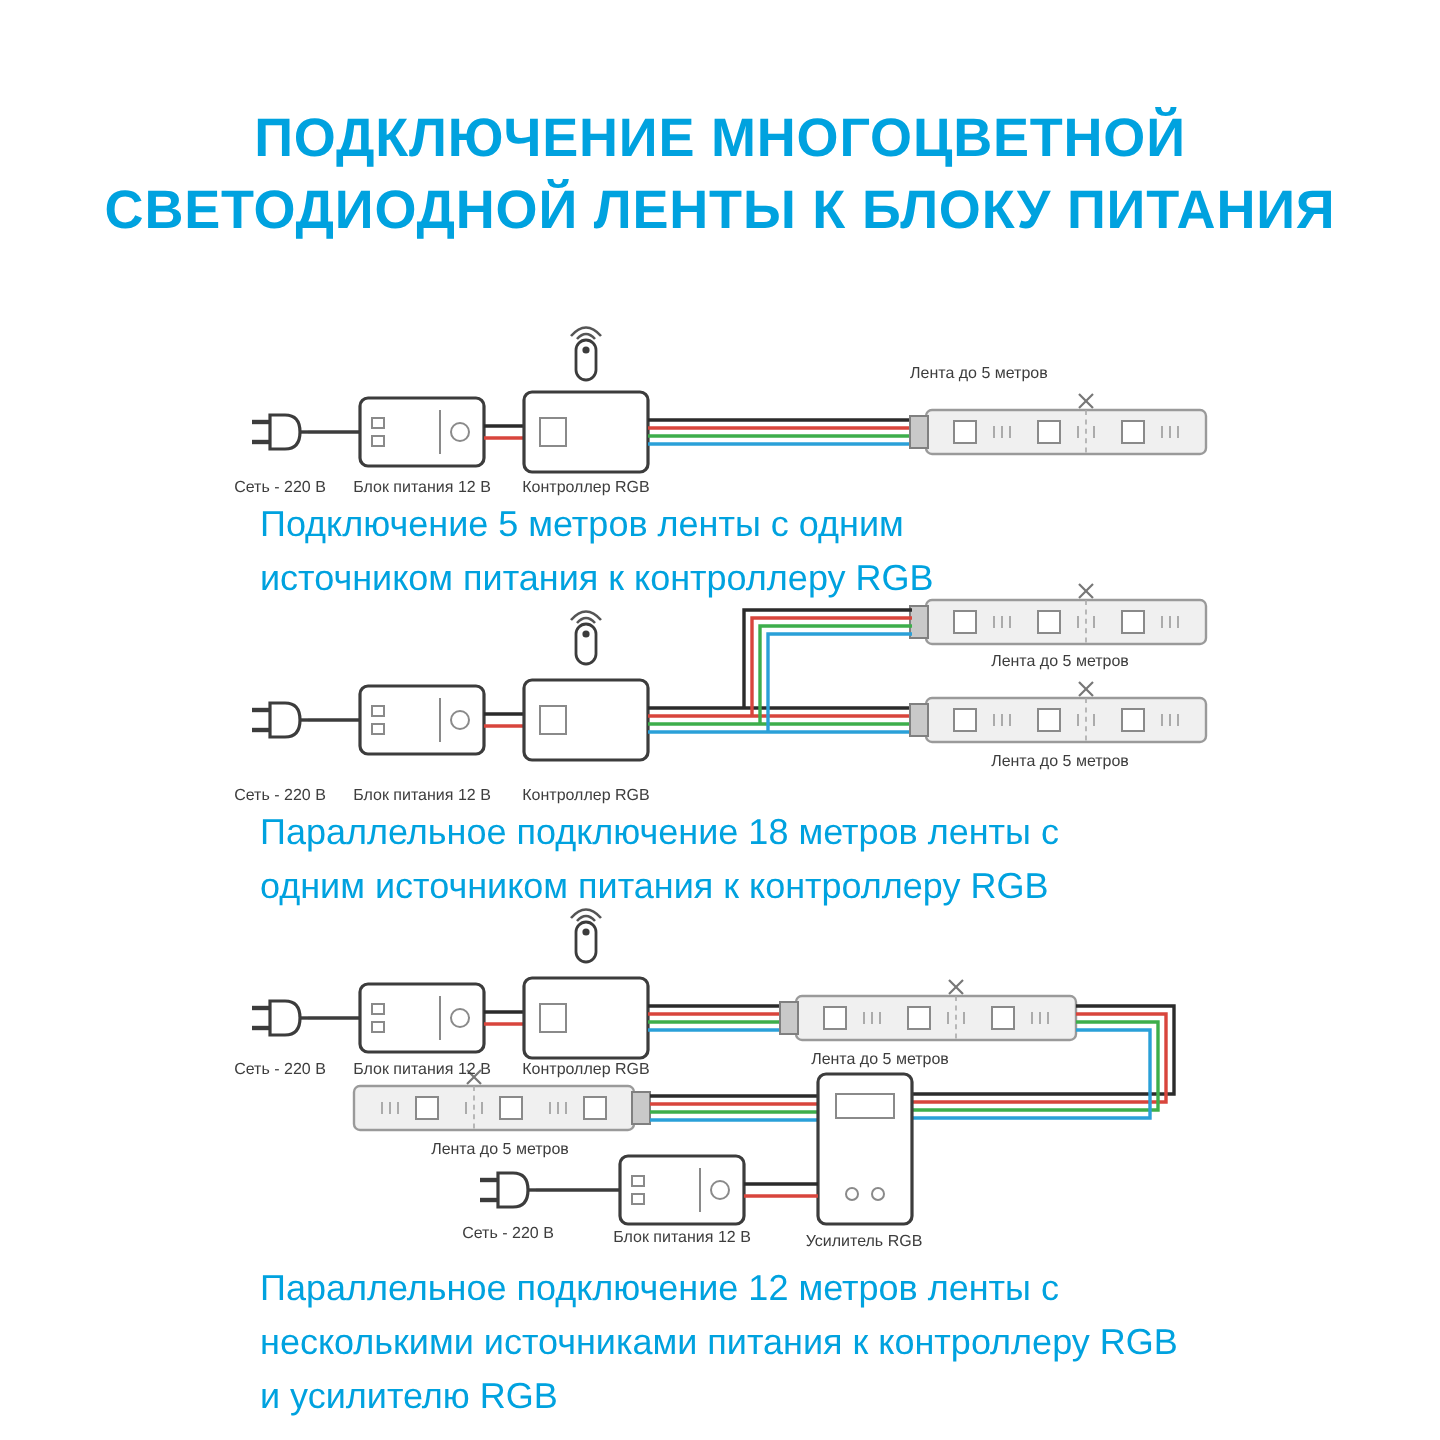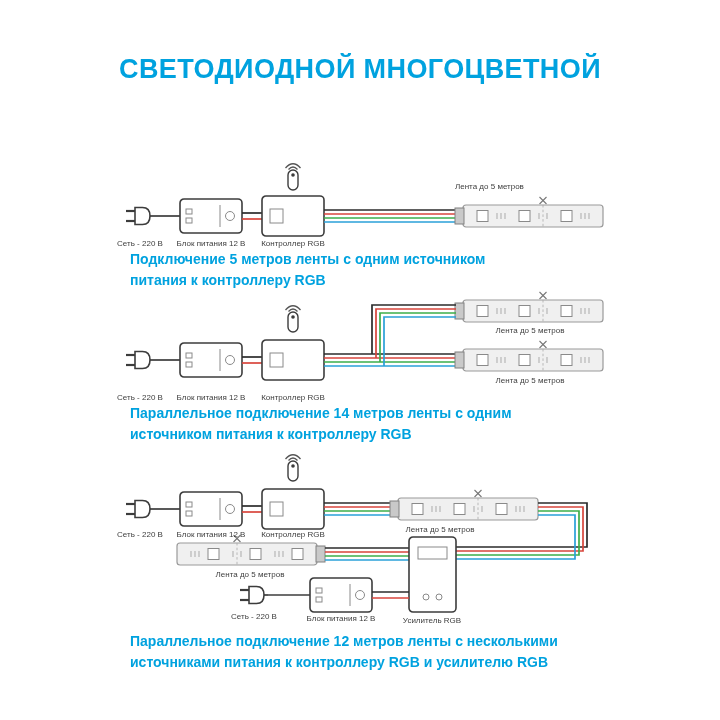--- a/index.html
+++ b/index.html
@@ -6,42 +6,43 @@
     --accent:#00a2df; --line:#3c3c3c; --label:#3d3d3d;
     --wire_black:#2b2b2b; --wire_red:#d8453c; --wire_green:#3dae4b; --wire_blue:#2aa0d8;
     --strip_fill:#f0f0f0; --strip_stroke:#9a9a9a;
   }
   html,body{margin:0;padding:0}
   body{width:720px;height:720px;position:relative;background:#ffffff;
        font-family:"Liberation Sans",sans-serif;overflow:hidden}
   .title{position:absolute;top:52px;left:0;width:720px;margin:0;text-align:center;
          color:var(--accent);font-size:27px;font-weight:800;line-height:1.32;letter-spacing:.4px}
   .caption{position:absolute;left:130px;color:var(--accent);
-           font-size:14px;font-weight:700;line-height:1.5}
+           font-size:18px;font-weight:400;line-height:1.5}
   .diag{position:absolute;overflow:visible}
   .box{fill:#fff;stroke:var(--line);stroke-width:1.6}
   .detail{fill:none;stroke:#8a8a8a;stroke-width:1}
   .prong{stroke:var(--line);stroke-width:2.2}
   .cord{stroke:var(--line);stroke-width:1.7;fill:none}
   .wire{fill:none;stroke-width:1.7}
   .w-black{stroke:var(--wire_black)} .w-red{stroke:var(--wire_red)}
   .w-green{stroke:var(--wire_green)} .w-blue{stroke:var(--wire_blue)}
   .strip-body{fill:var(--strip_fill);stroke:var(--strip_stroke);stroke-width:1.2}
   .conn{fill:#c9c9c9;stroke:#808080;stroke-width:1}
   .led{fill:#ffffff;stroke:#8a8a8a;stroke-width:1}
   .pad{stroke:#ababab;stroke-width:1}
   .cutline{stroke:#aaaaaa;stroke-width:.8;stroke-dasharray:2.5 2.2}
   .cutx{stroke:#777777;stroke-width:1.1}
   .lbl{font-size:8px;fill:var(--label);font-family:"Liberation Sans",sans-serif}
 </style>
 </head>
 <body>
 
 <h1 class="title">
-  <div>СВЕТОДИОДНОЙ МНОГОЦВЕТНОЙ</div>
+  <div>ПОДКЛЮЧЕНИЕ МНОГОЦВЕТНОЙ</div>
+  <div>СВЕТОДИОДНОЙ ЛЕНТЫ К БЛОКУ ПИТАНИЯ</div>
 </h1>
 
 <svg width="0" height="0" style="position:absolute" aria-hidden="true">
   <defs>
     <g id="sym-plug">
       <line class="prong" x1="0" y1="5" x2="9" y2="5"></line>
       <line class="prong" x1="0" y1="15" x2="9" y2="15"></line>
       <path class="box" d="M9 1.5 H16.5 Q24 1.5 24 10 Q24 18.5 16.5 18.5 H9 Z"></path>
       <line class="cord" x1="24" y1="10" x2="28" y2="10"></line>
     </g>
@@ -133,21 +134,21 @@
   <path class="wire w-blue" d="M274 74 V25 H346"></path>
 
   <use href="#sym-strip" x="345" y="47"></use>
 
   <text class="lbl" x="30" y="108" text-anchor="middle">Сеть - 220 В</text>
   <text class="lbl" x="101" y="108" text-anchor="middle">Блок питания 12 В</text>
   <text class="lbl" x="183" y="108" text-anchor="middle">Контроллер RGB</text>
   <text class="lbl" x="420" y="91" text-anchor="middle">Лента до 5 метров</text>
 </svg>
 
-<div class="caption" style="top:403px;width:440px">Параллельное подключение 14 метров ленты с одним источником питания к контроллеру RGB</div>
+<div class="caption" style="top:403px;width:440px">Параллельное подключение 18 метров ленты с одним источником питания к контроллеру RGB</div>
 
 <svg class="diag" style="left:110px;top:445px" width="520" height="182" viewBox="0 0 520 182">
   <use href="#sym-remote" x="173" y="8"></use>
   <use href="#sym-plug" x="16" y="54"></use>
   <line class="cord" x1="44" y1="64" x2="70" y2="64"></line>
   <use href="#sym-psu" x="70" y="47"></use>
   <line class="wire w-black" x1="132" y1="61" x2="152" y2="61"></line>
   <line class="wire w-red" x1="132" y1="67" x2="152" y2="67"></line>
   <use href="#sym-ctrl" x="152" y="44"></use>
 

